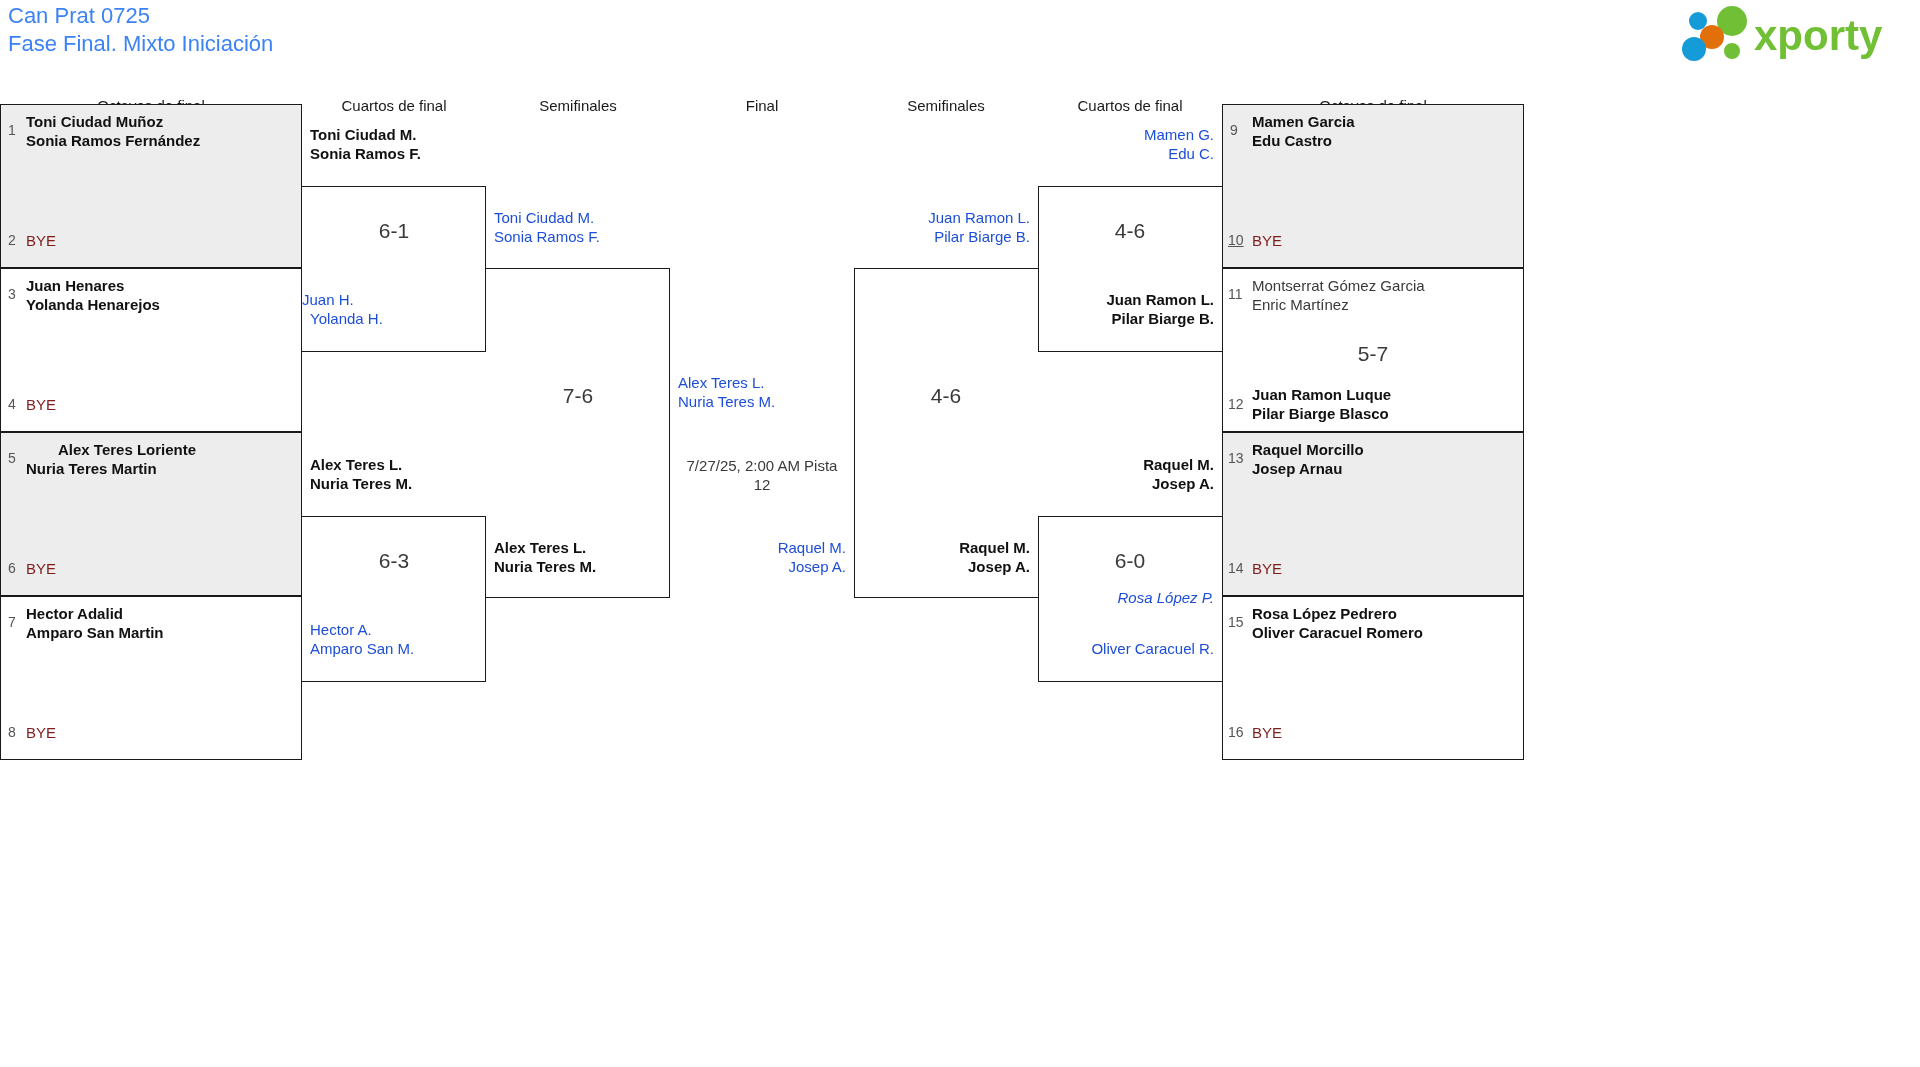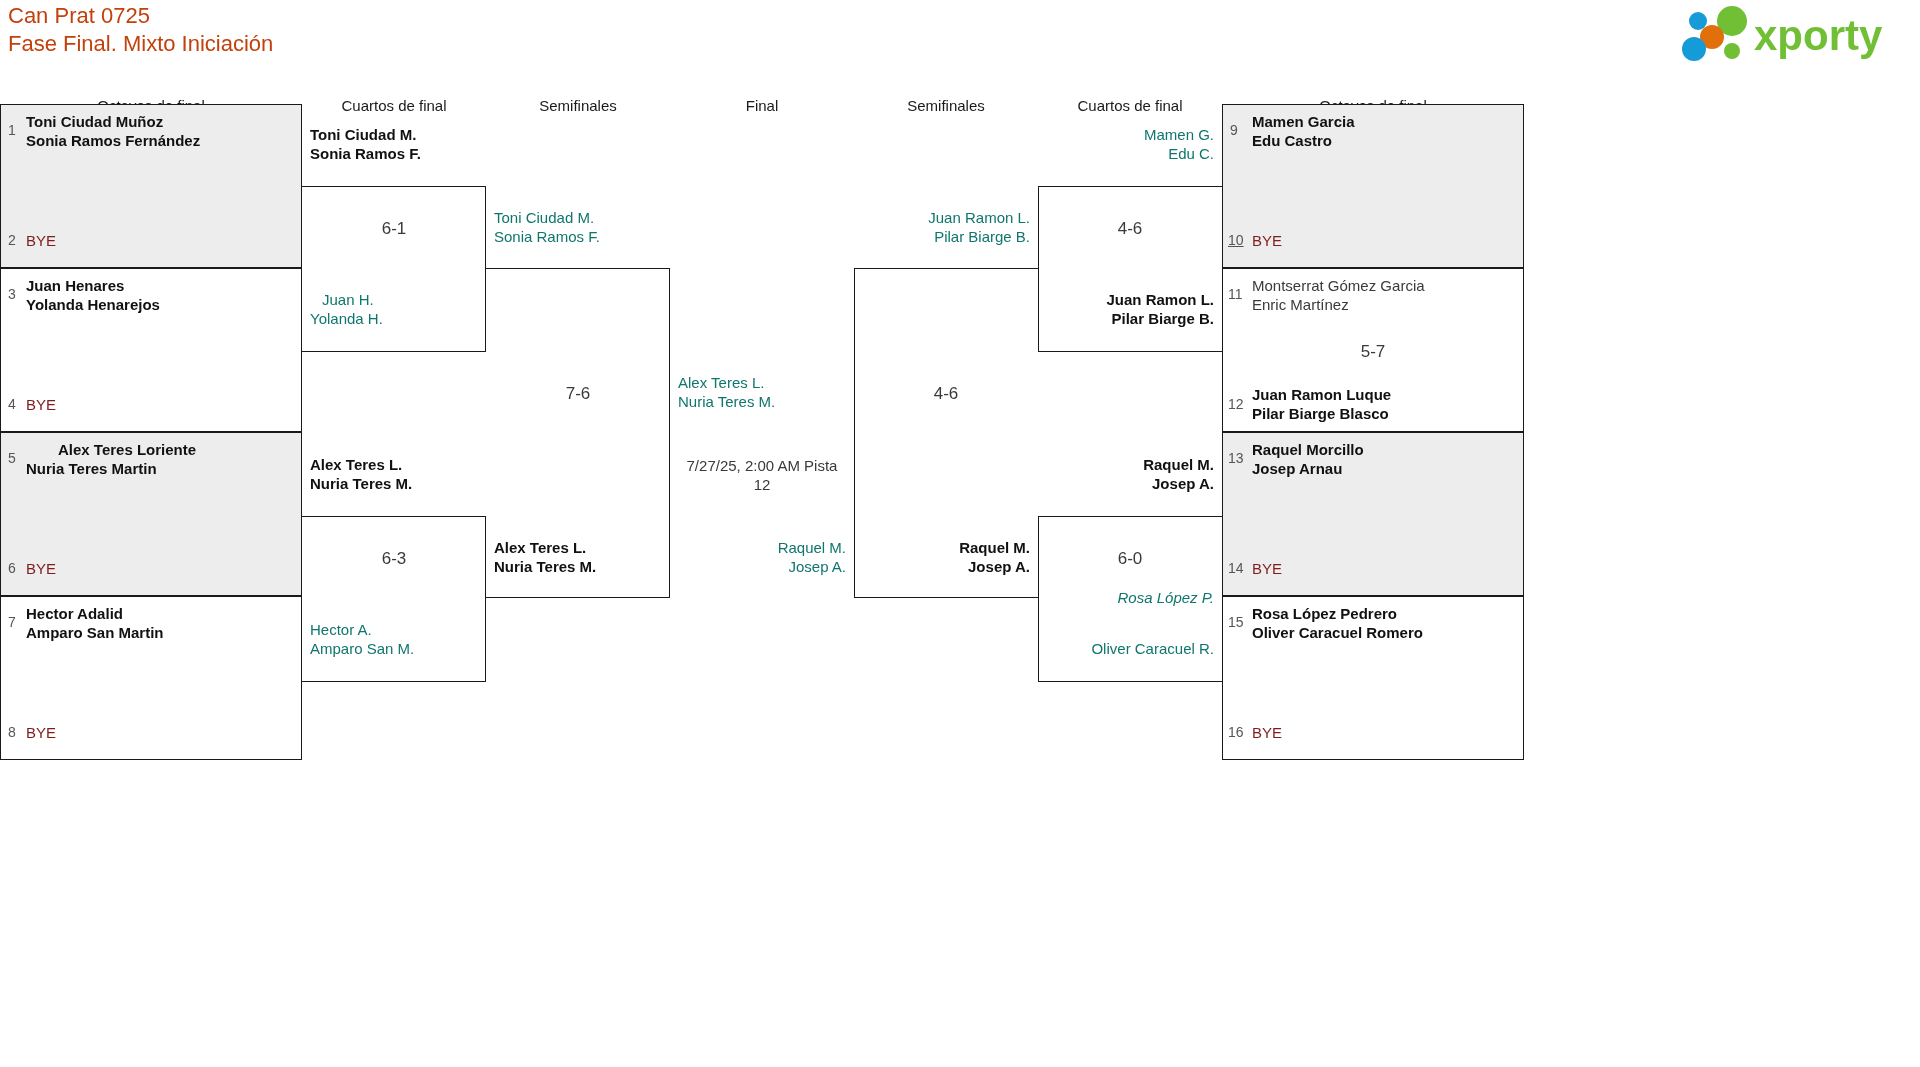--- a/index.html
+++ b/index.html
@@ -13,21 +13,21 @@
   }
 
   #root { position: relative; width: 1920px; height: 1067px; }
 
   
   .title-block {
     position: absolute;
     left: 8px; top: 2px;
     line-height: 1.28;
   }
-  .title-line { font-size: 22px; font-weight: 400; color: #c2410c; white-space: nowrap; }
+  .title-line { font-size: 22px; font-weight: 400; color: #3b82f6; white-space: nowrap; }
 
   .logo {
     position: absolute;
     right: 14px; top: 4px;
     width: 236px; height: 58px;
   }
   .logo svg { display: block; width: 236px; height: 58px; }
 
   
   .round-head {
@@ -56,21 +56,21 @@
   .connector.no-left  { border-left: none; }
 
   
   .tx {
     position: absolute;
     font-size: 15px;
     line-height: 1.26;
     white-space: nowrap;
   }
   .tx.win  { font-weight: 700; color: #111111; }
-  .tx.lose { font-weight: 400; color: #0f766e; }
+  .tx.lose { font-weight: 400; color: #1d4ed8; }
   .tx.right { text-align: right; }
 
   .seedno {
     position: absolute;
     font-size: 14px;
     color: #555555;
     font-weight: 400;
   }
 
   .teamname {
@@ -78,21 +78,21 @@
     font-size: 15px;
     line-height: 1.26;
     white-space: nowrap;
   }
   .teamname.win  { font-weight: 700; color: #111111; }
   .teamname.lose { font-weight: 400; color: #3a3a3a; }
   .teamname.bye  { font-weight: 400; color: #7f1d1d; }
 
   .score {
     position: absolute;
-    font-size: 17px;
+    font-size: 21px;
     color: #3a3a3a;
     text-align: center;
     white-space: nowrap;
   }
 
   .matchinfo {
     position: absolute;
     font-size: 15px;
     color: #3a3a3a;
     text-align: center;
@@ -155,21 +155,21 @@
   <div class="seedno" style="left:8px;  top:614px;">7</div>
   <div class="teamname win" style="left:26px; top:605px;">Hector Adalid</div>
   <div class="teamname win" style="left:26px; top:624px;">Amparo San Martin</div>
   <div class="seedno" style="left:8px;  top:724px;">8</div>
   <div class="teamname bye" style="left:26px; top:724px;">BYE</div>
 
   <div class="connector no-left" style="left:302px; top:186px; width:184px; height:166px;"></div>
   <div class="tx win" style="left:310px; top:126px;">Toni Ciudad M.</div>
   <div class="tx win" style="left:310px; top:145px;">Sonia Ramos F.</div>
   <div class="score" style="left:302px; top:219px; width:184px;">6-1</div>
-  <div class="tx lose" style="left:322px; top:291px;">Juan H.</div>
+  <div class="tx lose" style="left:302px; top:291px;">Juan H.</div>
   <div class="tx lose" style="left:310px; top:310px;">Yolanda H.</div>
 
   <div class="connector no-left" style="left:302px; top:516px; width:184px; height:166px;"></div>
   <div class="tx win" style="left:310px; top:456px;">Alex Teres L.</div>
   <div class="tx win" style="left:310px; top:475px;">Nuria Teres M.</div>
   <div class="score" style="left:302px; top:549px; width:184px;">6-3</div>
   <div class="tx lose" style="left:310px; top:621px;">Hector A.</div>
   <div class="tx lose" style="left:310px; top:640px;">Amparo San M.</div>
 
   <div class="connector no-left" style="left:486px; top:268px; width:184px; height:330px;"></div>

